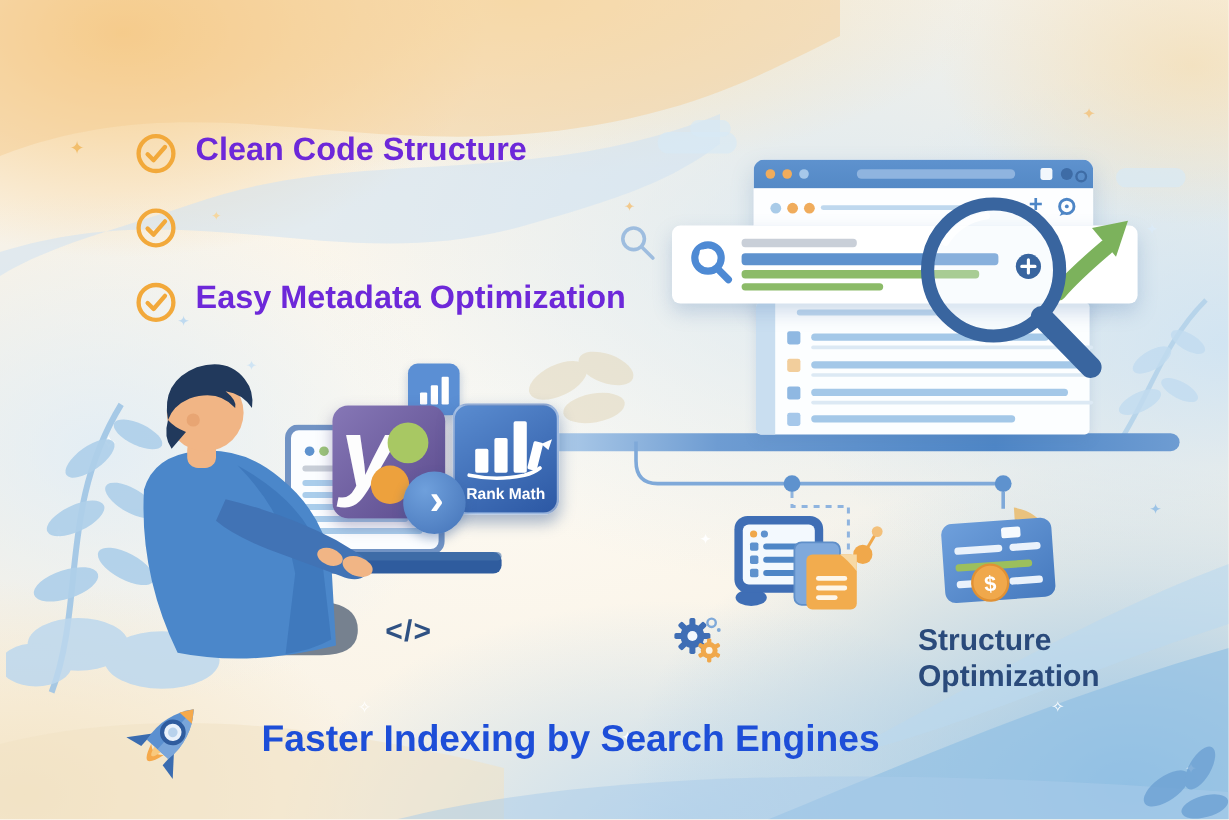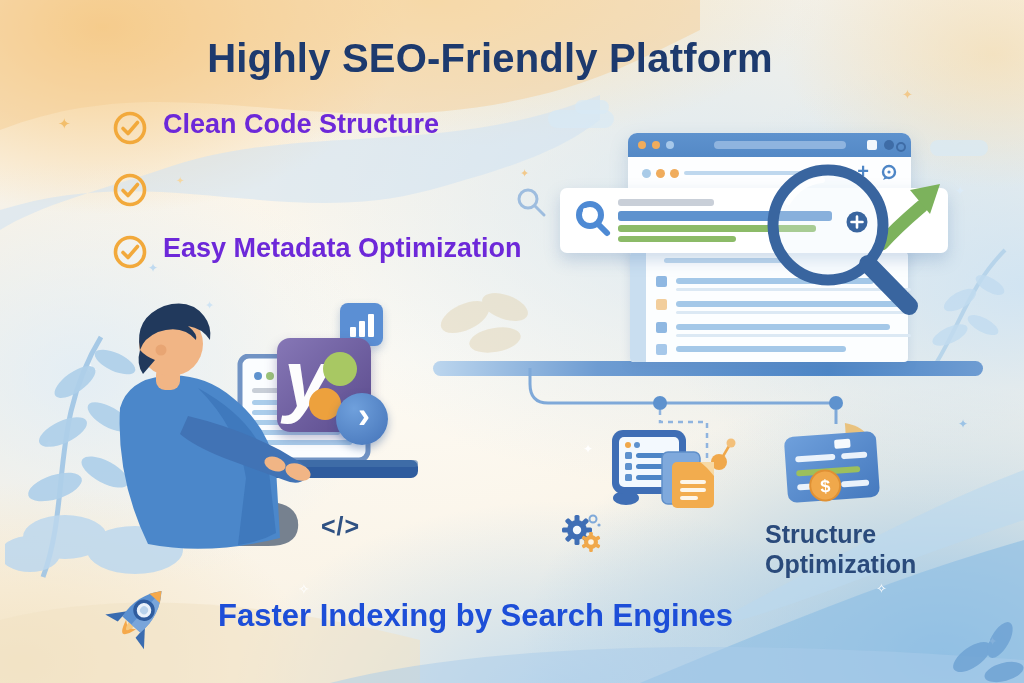--- a/index.html
+++ b/index.html
@@ -153,21 +153,20 @@
   </svg>
 
   <svg class="abs" style="left:425px;top:272px;z-index:1;" width="120" height="90" viewBox="0 0 120 90">
     <g fill="#E2D5B6" opacity="0.5">
       <ellipse cx="40" cy="45" rx="26" ry="13" transform="rotate(-25 40 45)"></ellipse>
       <ellipse cx="80" cy="35" rx="24" ry="12" transform="rotate(20 80 35)"></ellipse>
       <ellipse cx="70" cy="68" rx="26" ry="12" transform="rotate(-10 70 68)"></ellipse>
     </g>
   </svg>
 
-  <div class="title">Highly SEO-Friendly Platform</div>
 
   <ul class="checklist">
     <li>
       <svg class="chk" width="36" height="36" viewBox="0 0 36 36">
         <circle cx="18" cy="18" r="14.5" fill="none" stroke="#F2A93B" stroke-width="3.6"></circle>
         <path d="M11,18.5 L16,23.5 L25.5,12.5" fill="none" stroke="#F2A93B" stroke-width="3.6" stroke-linecap="round" stroke-linejoin="round"></path>
       </svg>
       <span class="txt">Clean Code Structure</span>
     </li>
     <li>
@@ -319,20 +318,31 @@
   <div class="yoast">
     <span class="y">y</span>
     <span class="ycirc" style="left:46px;top:14px;width:34px;height:34px;background:#A8C863;"></span>
     <span class="ycirc" style="left:32px;top:50px;width:32px;height:32px;background:#EDA13D;"></span>
   </div>
 
   <div class="chev">
     <span>›</span>
   </div>
 
+  <div class="rankmath">
+    <svg width="85" height="62" viewBox="0 0 85 62">
+      <rect x="17" y="36" width="11" height="20" fill="#fff" rx="1.5"></rect>
+      <rect x="33" y="27" width="11" height="29" fill="#fff" rx="1.5"></rect>
+      <rect x="49" y="13" width="11" height="43" fill="#fff" rx="1.5"></rect>
+      <rect x="63" y="30" width="8" height="24" fill="#fff" rx="1.5" transform="rotate(14 67 42)"></rect>
+      <path d="M72,32 L81,28 L78,37 Z" fill="#fff"></path>
+      <path d="M12,58 Q35,63 58,58 Q66,56 71,52" stroke="#fff" stroke-width="3" fill="none" stroke-linecap="round"></path>
+    </svg>
+    <div class="rm-label">Rank Math</div>
+  </div>
 
   <svg class="abs" style="left:602px;top:424px;z-index:3;" width="145" height="92" viewBox="0 0 145 92">
     <ellipse cx="24" cy="74" rx="13" ry="7" fill="#3F6EB5"></ellipse>
     <rect x="10" y="6" width="74" height="64" rx="11" fill="#3F6EB5"></rect>
     <rect x="17" y="13" width="60" height="50" rx="5" fill="#F3F9FE"></rect>
     <circle cx="26" cy="21" r="3" fill="#F0A84B"></circle>
     <circle cx="35" cy="21" r="3" fill="#5E92CE"></circle>
     <rect x="23" y="28" width="7" height="7" rx="1.5" fill="#5E92CE"></rect>
       <rect x="34" y="29" width="34" height="5" rx="2.5" fill="#4E86C6"></rect>
     <rect x="23" y="39" width="7" height="7" rx="1.5" fill="#5E92CE"></rect>

